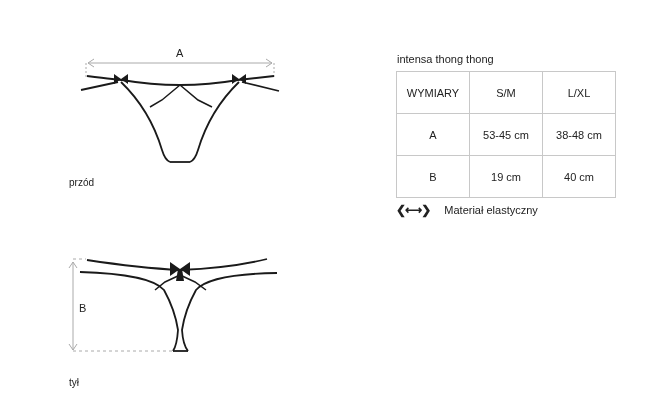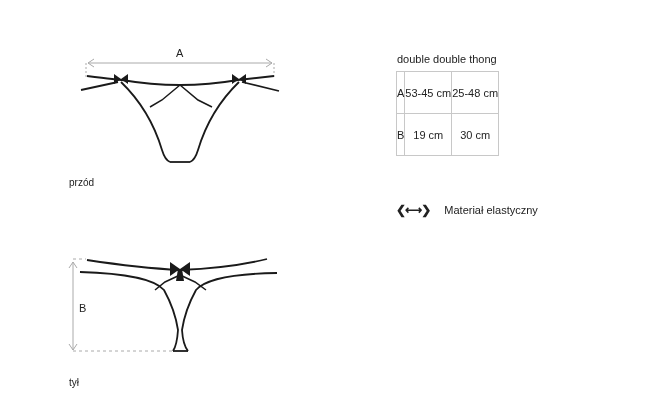--- a/index.html
+++ b/index.html
@@ -79,33 +79,38 @@
     </g>
   </g>
 </svg>
 
 <div class="abs" style="left:176px;top:47px;font-size:11px;">A</div>
 <div class="abs" style="left:79px;top:302px;font-size:11px;">B</div>
 
 <div class="abs label" style="left:69px;top:177px;">przód</div>
 <div class="abs label" style="left:69px;top:377px;text-align:right;">tył</div>
 
-<div class="abs title">double double thong</div>
+<div class="abs title">intensa thong thong</div>
 
 <table class="size">
   <tbody>
+      <tr>
+    <td class="c0">WYMIARY</td>
+    <td class="c1">S/M</td>
+    <td class="c2">L/XL</td>
+  </tr>
   <tr>
     <td>A</td>
     <td>53-45 cm</td>
-    <td>25-48 cm</td>
+    <td>38-48 cm</td>
   </tr>
   <tr>
     <td>B</td>
     <td>19 cm</td>
-    <td>30 cm</td>
+    <td>40 cm</td>
   </tr>
 </tbody>
   </table>
 
 <div class="abs legend">
   <span class="legend-icon">❮⟷❯</span>
   <span>Materiał elastyczny</span>
 </div>
 
 </body></html>

